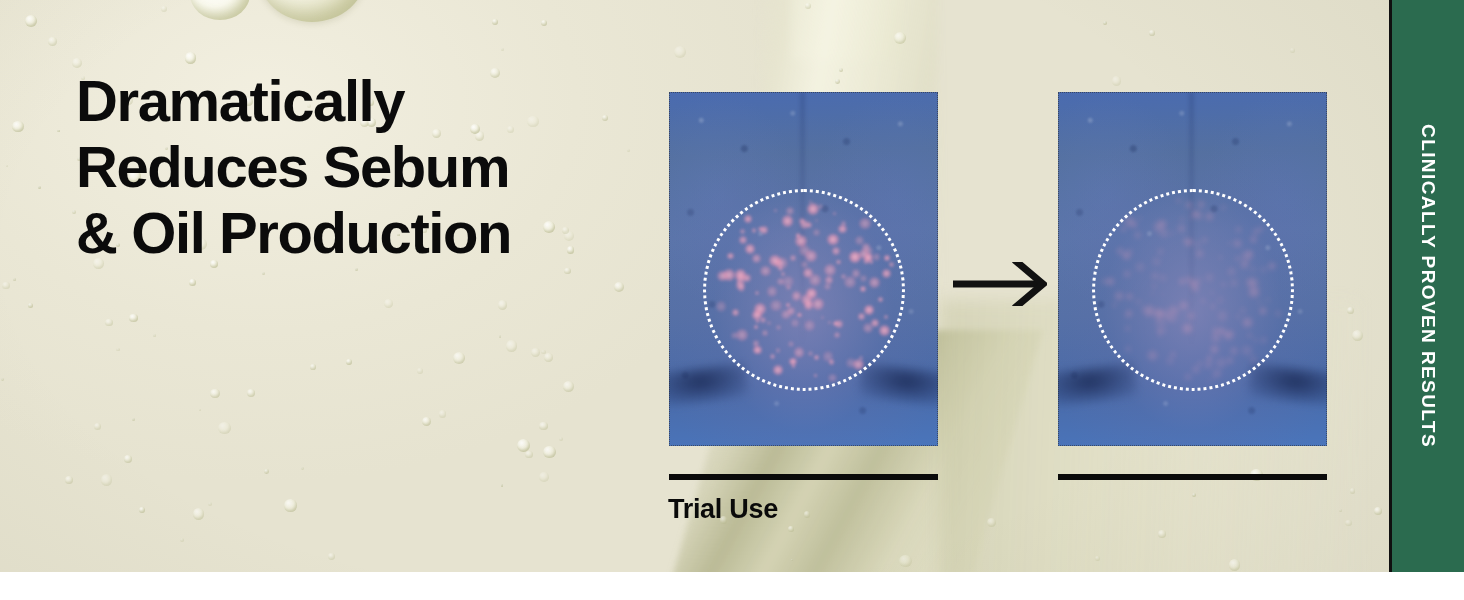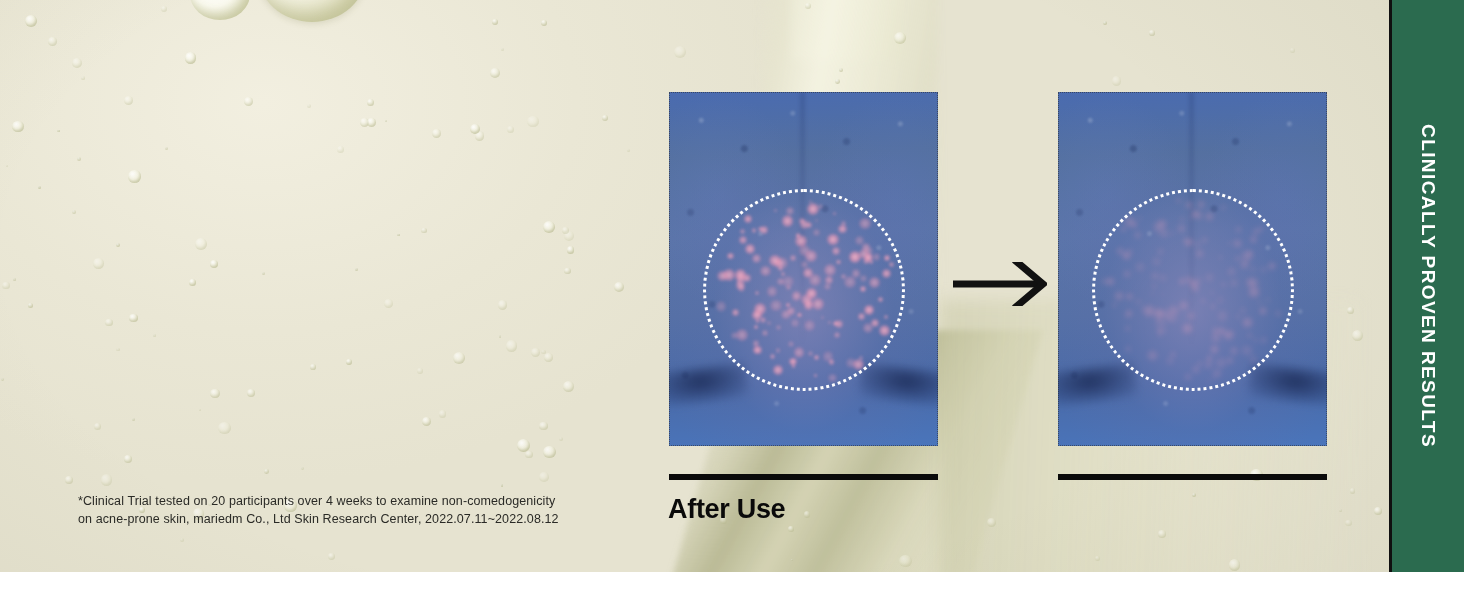--- a/index.html
+++ b/index.html
@@ -389,23 +389,24 @@
       <div class="bubble" style="width: 7.26489px; height: 7.26489px; left: 105.328px; top: 318.839px; opacity: 0.55;"></div>
       <div class="bubble" style="width: 11.4501px; height: 11.4501px; left: 527.106px; top: 115.521px; opacity: 0.35;"></div>
       <div class="bubble" style="width: 11.143px; height: 11.143px; left: 1351.99px; top: 329.881px; opacity: 0.54;"></div>
       <div class="bubble" style="width: 9.21842px; height: 9.21842px; left: 431.528px; top: 128.768px; opacity: 0.63;"></div>
       <div class="bubble" style="width: 12.4432px; height: 12.4432px; left: 1250.18px; top: 468.585px; opacity: 0.77;"></div>
       <div class="bubble" style="width: 8.79001px; height: 8.79001px; left: 544.37px; top: 352.837px; opacity: 0.5;"></div>
       <div class="bubble" style="width: 9.46826px; height: 9.46826px; left: 210.081px; top: 388.522px; opacity: 0.7;"></div>
       <div class="bubble" style="width: 9.7184px; height: 9.7184px; left: 1111.73px; top: 75.8087px; opacity: 0.36;"></div>
     </div>
 
-
-  <div class="footnote">*Clinical Trial tested on 20 participants over 4 weeks to examine non-comedogenicity
-on acne-prone skin, mariedm Co., Ltd Skin Research Center, 2022.07.11~2022.08.12</div>
+  <div class="headline">Dramatically
+Reduces Sebum
+&amp; Oil Production</div>
+
 
   <div class="photo before">
     <div class="skin"></div>
     <div class="skin-noise"></div>
     <div class="crease"></div>
     <div class="nostril-l"></div>
     <div class="nostril-r"></div>
     <div class="sebum">
         <span style="width: 9.97818px; height: 9.97818px; left: 72.3183px; top: 119.278px; opacity: 0.49;"></span>
         <span style="width: 5.33564px; height: 5.33564px; left: 77.5422px; top: 94.7491px; opacity: 0.49;"></span>
@@ -687,19 +688,19 @@
         <span style="width: 6.63797px; height: 6.63797px; left: 98.2321px; top: 87.0909px; opacity: 0.4;"></span>
         <span style="width: 7.04681px; height: 7.04681px; left: 87.4342px; top: 85.9237px; opacity: 0.73;"></span>
       </div>
     <div class="dotted-circle"></div>
     <div class="photo-edge"></div>
   </div>
 
   <div class="label-rule before"></div>
   <div class="label-rule after"></div>
 
-  <div class="label-text before">After Use</div>
+  <div class="label-text before">Trial Use</div>
 
   <div class="side-band">
     <div class="side-band-text">CLINICALLY PROVEN RESULTS</div>
   </div>
 
 </div>
 
 </body></html>

